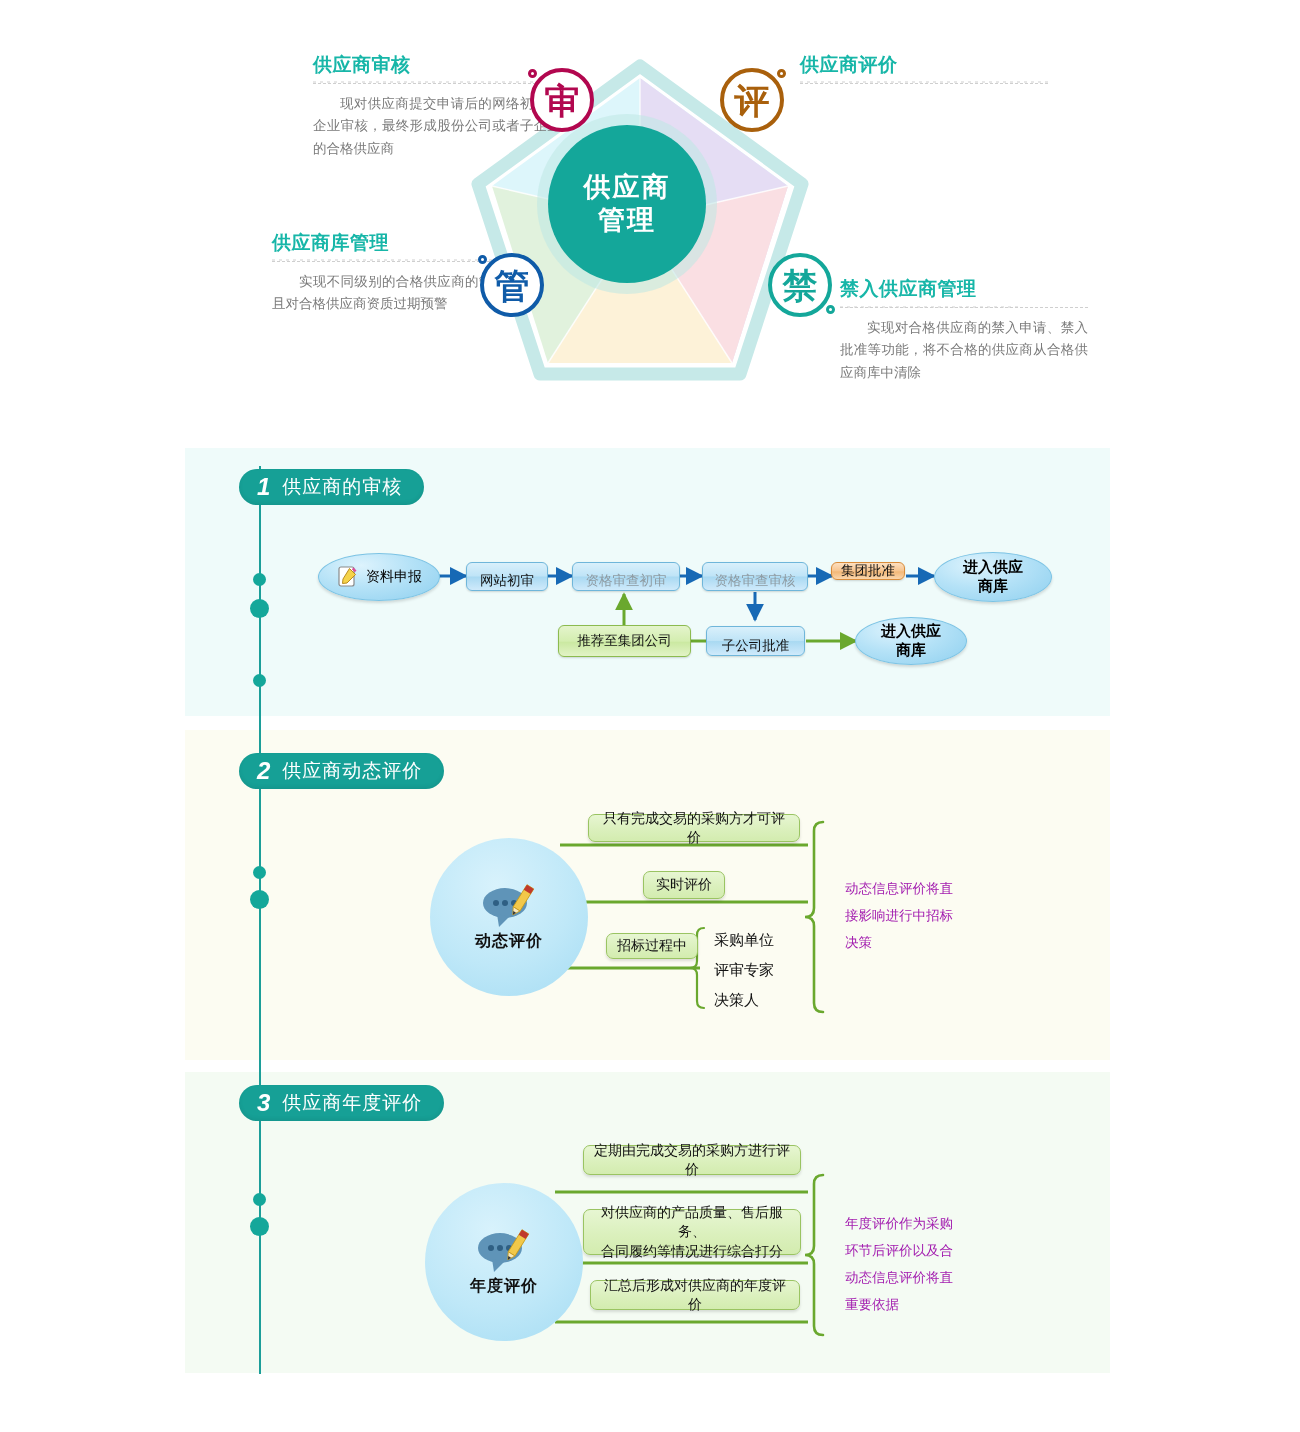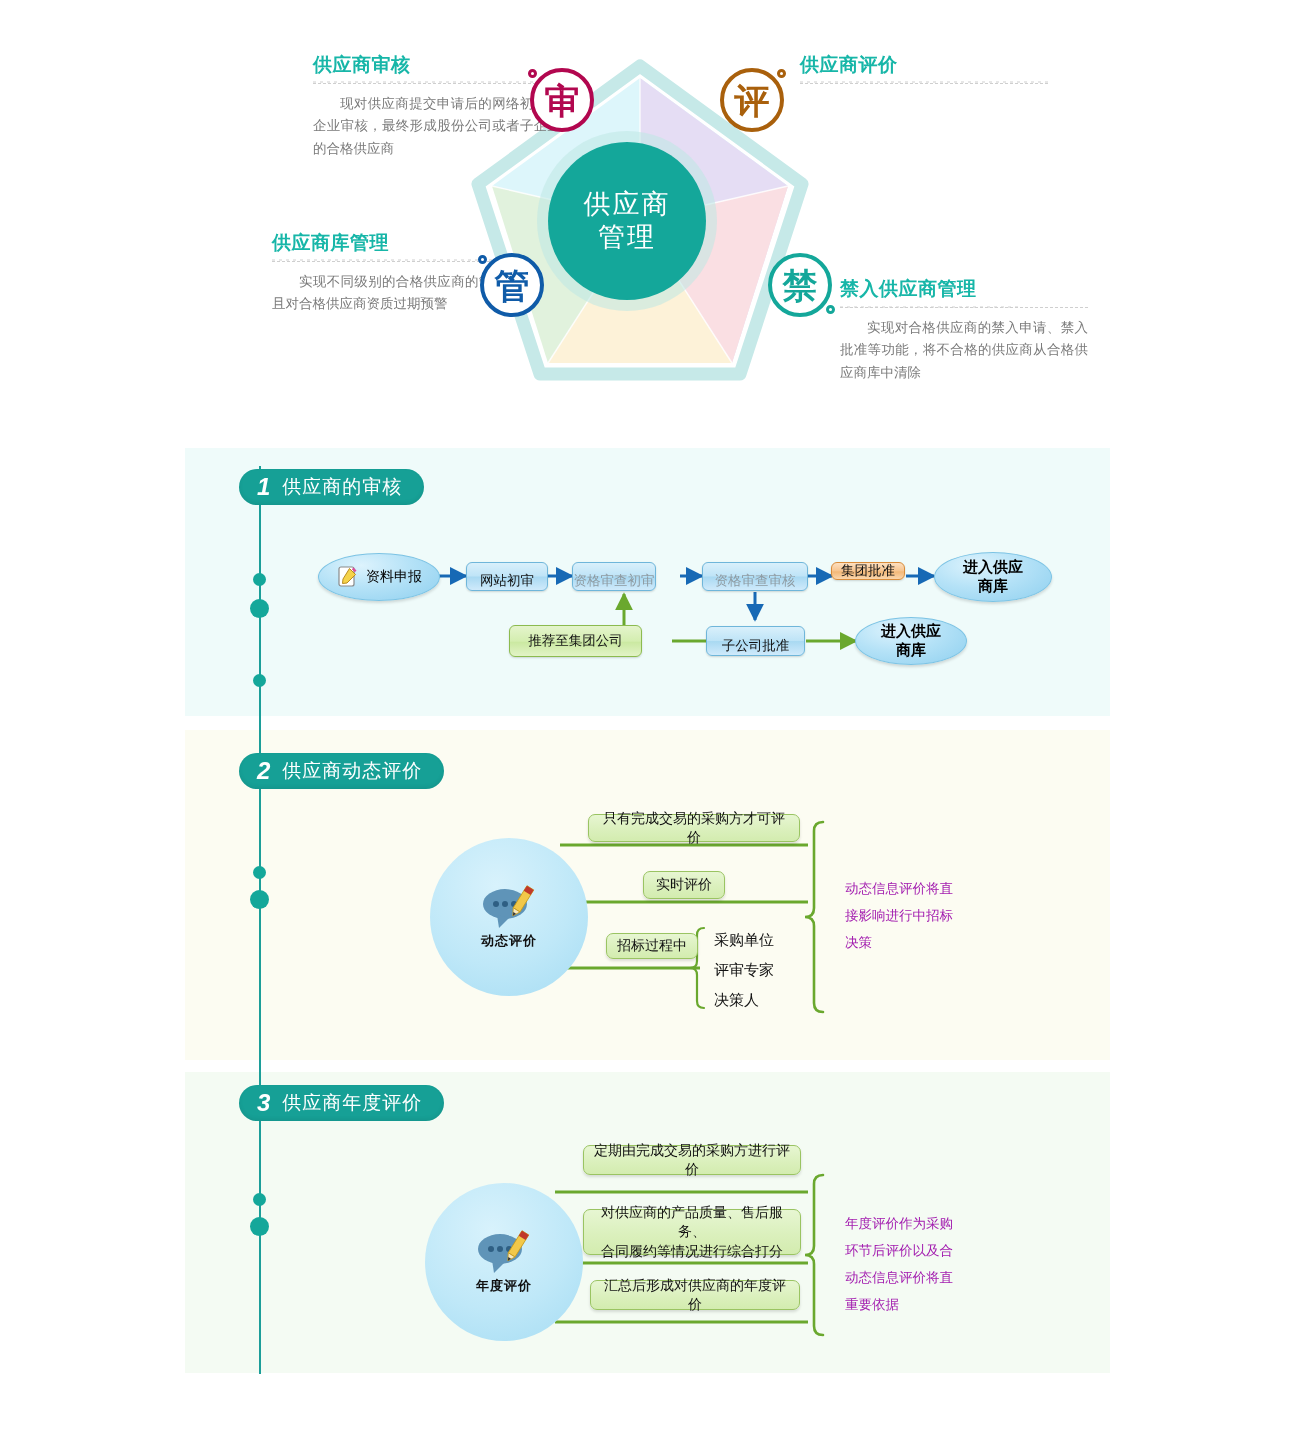--- a/index.html
+++ b/index.html
@@ -12,25 +12,25 @@
     overflow:hidden;
   }
 
   
   #hero { position:absolute; left:0; top:0; width:1300px; height:430px; }
 
   .pent-wrap { position:absolute; left:470px; top:58px; width:340px; height:340px; }
   .pent-svg { position:absolute; left:0; top:0; }
 
   .center-circle {
-    position:absolute; left:78px; top:84px; width:158px; height:158px;
+    position:absolute; left:78px; top:67px; width:158px; height:158px;
     border-radius:50%;
     background:#14a79a;
     display:flex; flex-direction:column; align-items:center; justify-content:center;
-    color:#fff; font-weight:normal; font-size:27px; line-height:1.22;
+    color:#fff; font-weight:bold; font-size:27px; line-height:1.22;
     letter-spacing:2px;
     box-shadow:0 0 0 11px rgba(190,232,228,.55);
     text-align:right;
   }
 
   
   .badge {
     position:absolute;
     width:64px; height:64px; border-radius:50%;
     border:4px solid currentColor;
@@ -135,21 +135,21 @@
     box-shadow:0 2px 3px rgba(0,0,0,.14);
   }
   .ellipse.bold { font-weight:bold; font-size:15px; line-height:1.25; }
 
   .big-circle {
     position:absolute; border-radius:50%;
     background:radial-gradient(circle at 42% 30%, #d8f2fc 0%, #bfe8f8 55%, #a5dcf3 100%);
     display:flex; flex-direction:column; align-items:center; justify-content:center;
     z-index:5;
   }
-  .big-circle .cap { font-weight:bold; font-size:13px; color:#111; letter-spacing:1px;}
+  .big-circle .cap { font-weight:bold; font-size:16px; color:#111; letter-spacing:1px;}
 
   .gbox {
     position:absolute;
     background:linear-gradient(180deg,#e7f6d2 0%, #dbf0bd 55%, #d3ecaf 100%);
     border:1px solid #9ac462; border-radius:7px;
     display:flex; align-items:center; justify-content:center;
     font-size:14px; color:#111; text-align:center; line-height:1.38;
     z-index:5; box-shadow:0 2px 3px rgba(0,0,0,.13);
     padding:3px 10px;
   }
@@ -294,38 +294,38 @@
       <path d="M17.5 2.5 L20.5 5.5 L18.8 7.2 L15.8 4.2 Z" fill="#d94f9e"></path>
     </svg>
     <span>资料申报</span>
   </span>
 </div>
 
 <div class="fbox fbox-blue" style="left:466px; top:562px; width:82px; height:29px;">
   <span>网站初审</span>
 </div>
 
-<div class="fbox fbox-blue fbox-blue-grey" style="left:572px; top:562px; width:84px; height:29px;">
+<div class="fbox fbox-blue fbox-blue-grey" style="left:572px; top:562px; width:108px; height:29px;">
   <span>资格审查初审</span>
 </div>
 
 <div class="fbox fbox-blue" style="left:702px; top:562px; width:106px; height:29px;">
   <span style="color:#8e9aa1">资格审查审核</span>
 </div>
 
 <div class="fbox fbox-orange" style="left:831px; top:562px; width:74px; height:18px;">
   <span>集团批准</span>
 </div>
 
 <div class="ellipse bold" style="left:934px; top:552px; width:118px; height:50px; flex-direction:column;">
   <span>进入供应</span>
   <span>商库</span>
 </div>
 
-<div class="fbox fbox-green" style="left:509px; top:625px; width:133px; height:32px;">
+<div class="fbox fbox-green" style="left:558px; top:625px; width:133px; height:32px;">
   <span>推荐至集团公司</span>
 </div>
 
 <div class="fbox fbox-blue" style="left:706px; top:626px; width:99px; height:30px;">
   <span>子公司批准</span>
 </div>
 
 <div class="ellipse bold" style="left:855px; top:617px; width:112px; height:48px; flex-direction:column;">
   <span>进入供应</span>
   <span>商库</span>

